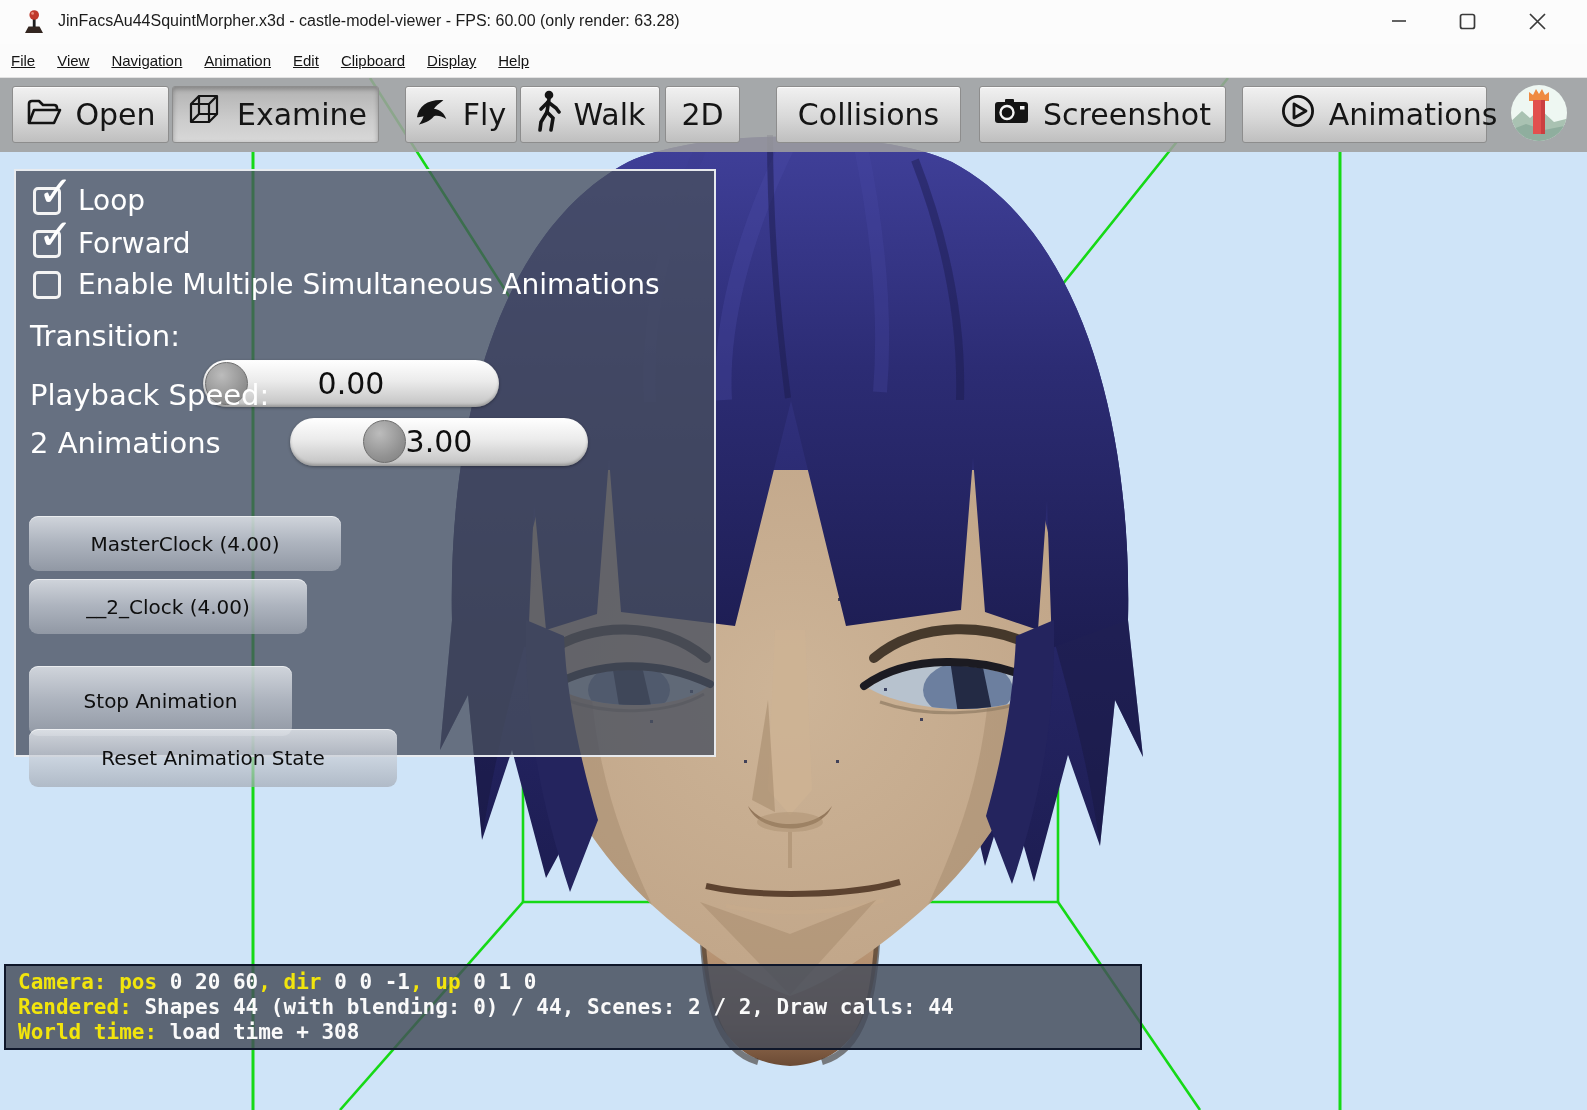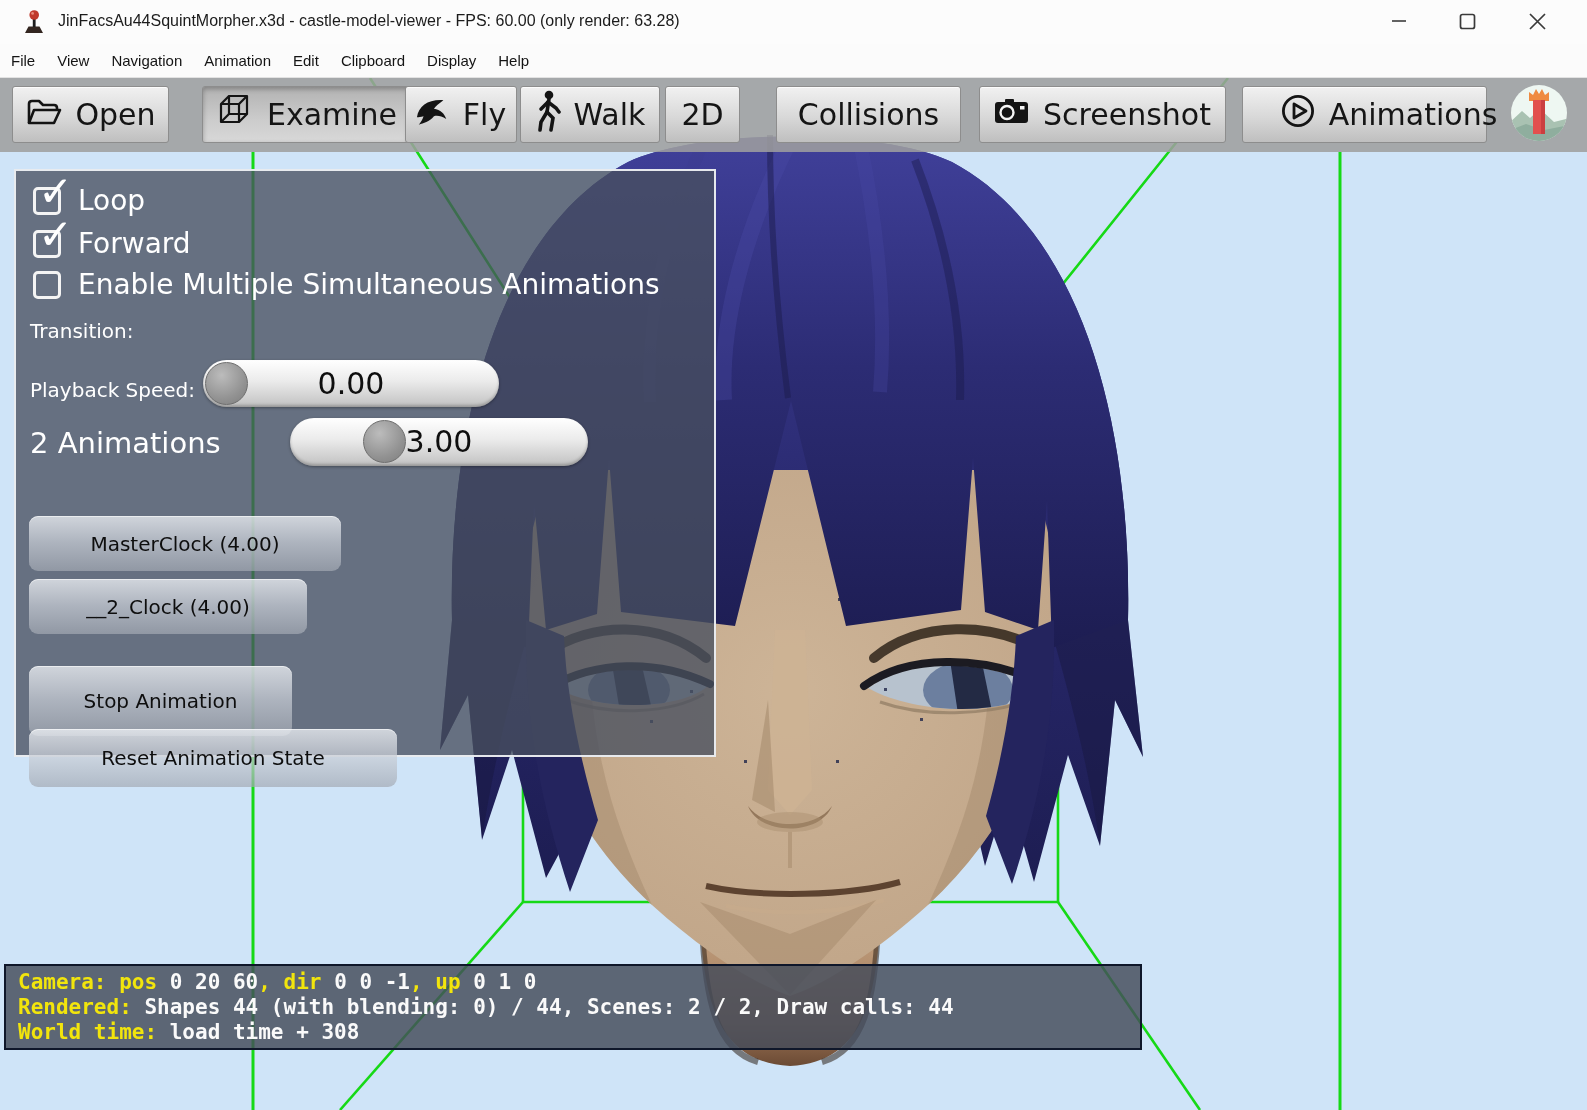--- a/index.html
+++ b/index.html
@@ -4,38 +4,38 @@
 <style>
   html,body{margin:0;padding:0;}
   body{width:1587px;height:1110px;position:relative;overflow:hidden;background:#cfe4f8;font-family:"DejaVu Sans",sans-serif;}
   
   .scene{position:absolute;left:0;top:0;width:1587px;height:1110px;}
   
   .titlebar{position:absolute;left:0;top:0;width:100%;height:44px;background:#fcfcfc;}
   .appicon{position:absolute;left:20px;top:8px;width:28px;height:28px;}
   .wtitle{position:absolute;left:58px;top:12px;font:16px "Liberation Sans",sans-serif;color:#1b1b1b;white-space:nowrap;}
   .wbtn{position:absolute;top:0;width:46px;height:42px;display:flex;align-items:center;justify-content:center;}
-  .menubar{position:absolute;left:0;top:44px;width:100%;height:34px;background:#fbfbfb;border-bottom:1px solid #e2e2e2;box-sizing:border-box;display:flex;align-items:center;gap:22px;padding-left:11px;font:15px "Liberation Sans",sans-serif;color:#141414;}
+  .menubar{position:absolute;left:0;top:44px;width:100%;height:34px;background:#fbfbfb;border-bottom:1px solid #e2e2e2;box-sizing:border-box;display:flex;align-items:center;gap:22px;padding-left:11px;font:15px "Liberation Sans",sans-serif;color:#141414;text-decoration:underline;}
   .menuitem{white-space:nowrap;cursor:default;}
   
   .toolbar{position:absolute;left:0;top:78px;width:100%;height:74px;background:rgba(159,159,159,0.87);}
   .tbtn{position:absolute;top:8px;height:57px;border-radius:3px;border:1px solid #8d8d8d;box-sizing:border-box;
         background:linear-gradient(180deg,#f1f1f1,#d8d8d8 55%,#bfbfbf);
         box-shadow:inset 0 1px 0 rgba(255,255,255,.75);
         display:flex;align-items:center;justify-content:center;gap:13px;
         font-size:30px;color:#151515;white-space:nowrap;}
   .tbtn.pressed{background:linear-gradient(180deg,#b2b2b2,#cccccc 60%,#d8d8d8);box-shadow:inset 0 2px 5px rgba(0,0,0,.28);}
   .tlogo{position:absolute;left:1510px;top:6px;width:58px;height:58px;border-radius:50%;}
   
   .panel{position:absolute;left:14px;top:169px;width:702px;height:588px;background:rgba(72,80,95,.78);
          border:2px solid rgba(243,245,248,.92);box-sizing:border-box;color:#fff;}
   .cb{position:absolute;left:17px;width:28px;height:28px;border:3.5px solid #f4f4f4;border-radius:5px;box-sizing:border-box;}
   .cbmark{position:absolute;left:2px;top:-19px;font-size:42px;color:#fff;line-height:1;}
   .cblabel{position:absolute;left:62px;font-size:28px;color:#fff;white-space:nowrap;}
-  .plabel{position:absolute;left:14px;font-size:20px;color:#fff;white-space:nowrap;}
+  .plabel{position:absolute;left:14px;font-size:29px;color:#fff;white-space:nowrap;}
   .slider{position:absolute;height:47px;border-radius:24px;background:linear-gradient(180deg,#ffffff,#ebebeb 45%,#c1c1c1);
           box-shadow:inset 0 -2px 3px rgba(0,0,0,.22),0 1px 3px rgba(0,0,0,.35);margin-top:46px;}
   .knob{position:absolute;top:2px;width:43px;height:43px;border-radius:50%;border:1px solid #6e6e6e;box-sizing:border-box;
         background:radial-gradient(circle at 38% 30%,#bcbcbc,#929292 62%,#7d7d7d);}
   .sval{position:absolute;left:0;top:6px;width:100%;text-align:center;font-size:30px;color:#0f0f0f;}
   .pheader{position:absolute;left:14px;font-size:29px;color:#fff;white-space:nowrap;}
   .pbtn{position:absolute;border-radius:9px;display:flex;align-items:center;justify-content:center;
         background:linear-gradient(180deg,rgba(238,241,245,.78),rgba(201,206,214,.72) 48%,rgba(163,169,179,.70));
         box-shadow:inset 0 1px 0 rgba(255,255,255,.55);
         font-size:20px;color:#0e0e0e;white-space:nowrap;margin-top:44px;}
@@ -200,21 +200,21 @@
 <div class="toolbar">
   <div class="tbtn" style="left:12px;width:157px;">
     <span>
       <svg width="37" height="31" viewBox="0 0 37 31" fill="none" stroke="#141414" stroke-width="2.6" stroke-linejoin="round">
         <path d="M4,27 L4,8 Q4,5 7,5 L14,5 L18,9 L29,9 Q32,9 32,12 L32,14"></path>
         <path d="M4,27 L9,14 L35,14 L29,27 Z"></path>
       </svg>
     </span>
     <span>Open</span>
   </div>
-  <div class="tbtn pressed" style="left:202px;width:207px;">
+  <div class="tbtn pressed" style="left:172px;width:207px;">
     <span>
       <svg width="40" height="40" viewBox="0 0 40 40" fill="none" stroke="#141414" stroke-width="2.2" stroke-linejoin="round">
         <rect x="7" y="13" width="18" height="18"></rect>
         <rect x="15" y="5" width="18" height="18"></rect>
         <path d="M7,13 L15,5 M25,13 L33,5 M25,31 L33,23 M7,31 L15,23"></path>
       </svg>
     </span>
     <span>Examine</span>
   </div>
   <div class="tbtn" style="left:405px;width:112px;">

